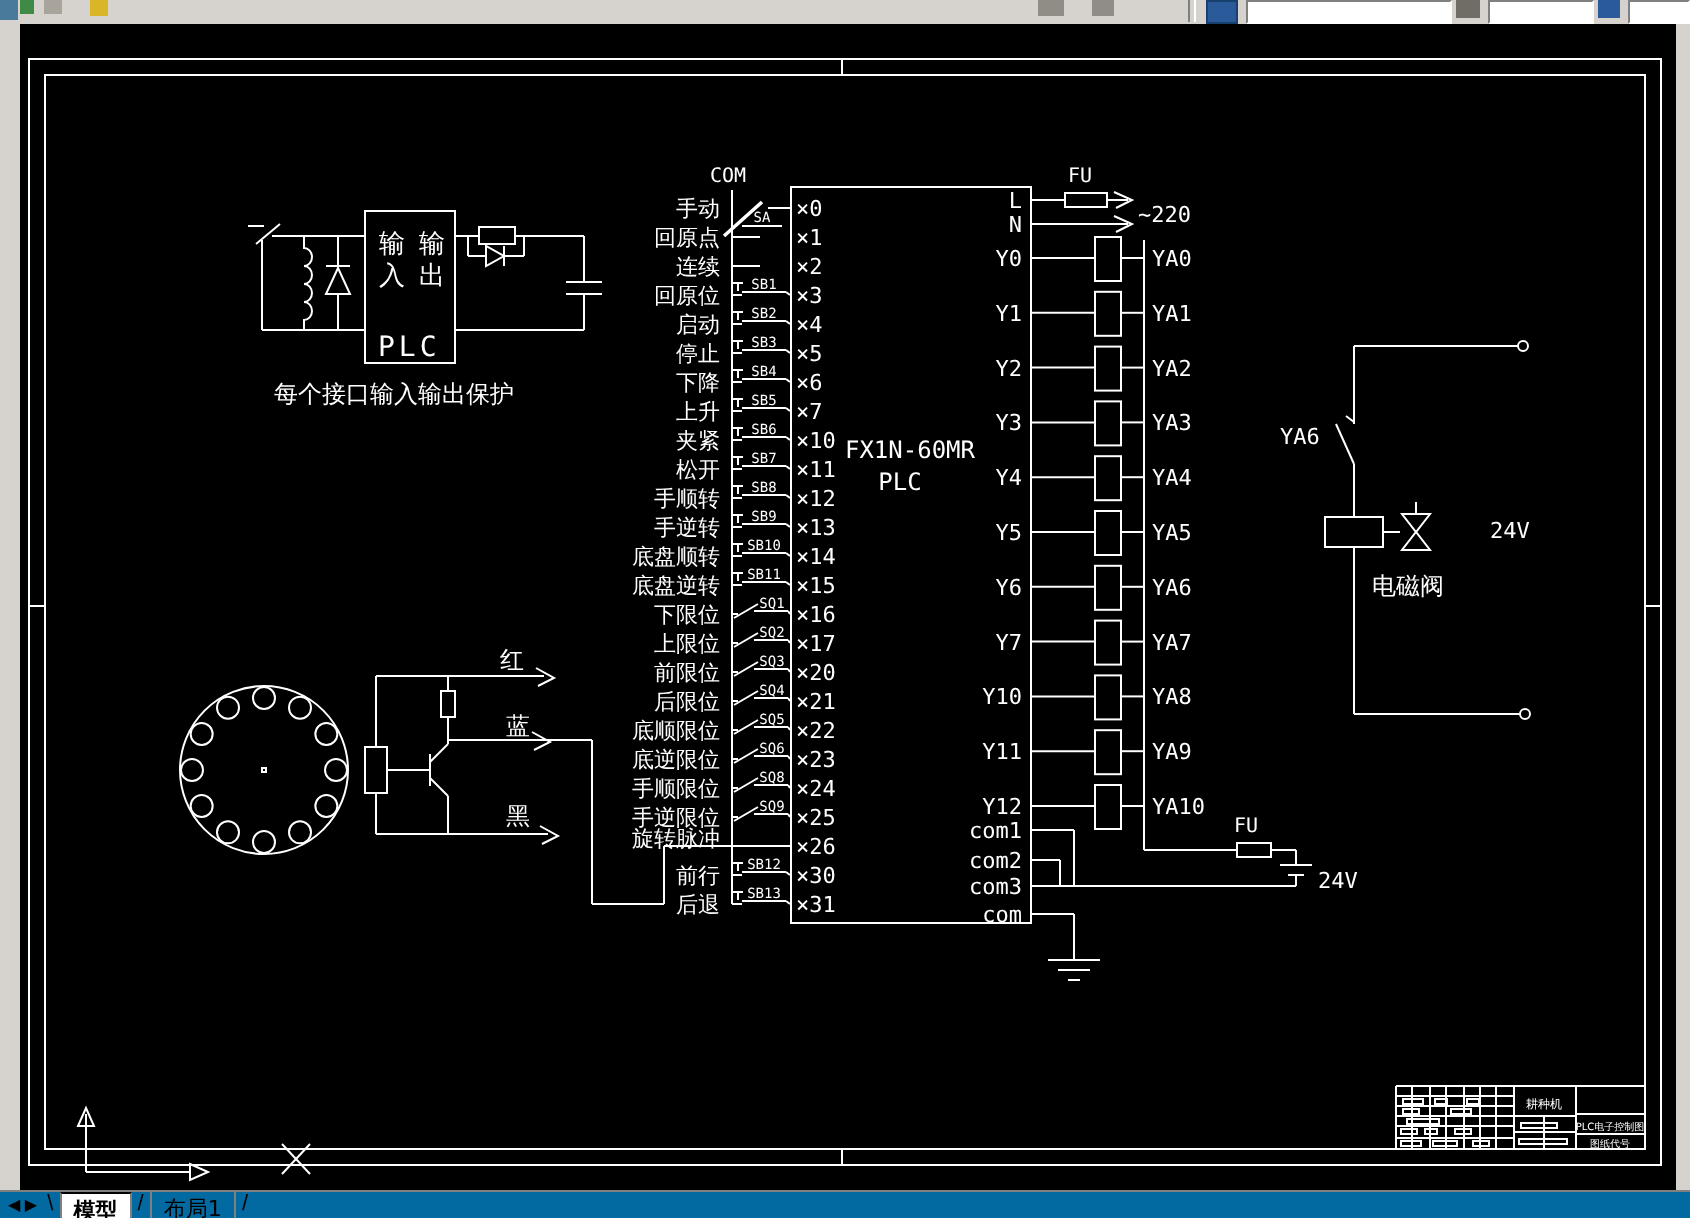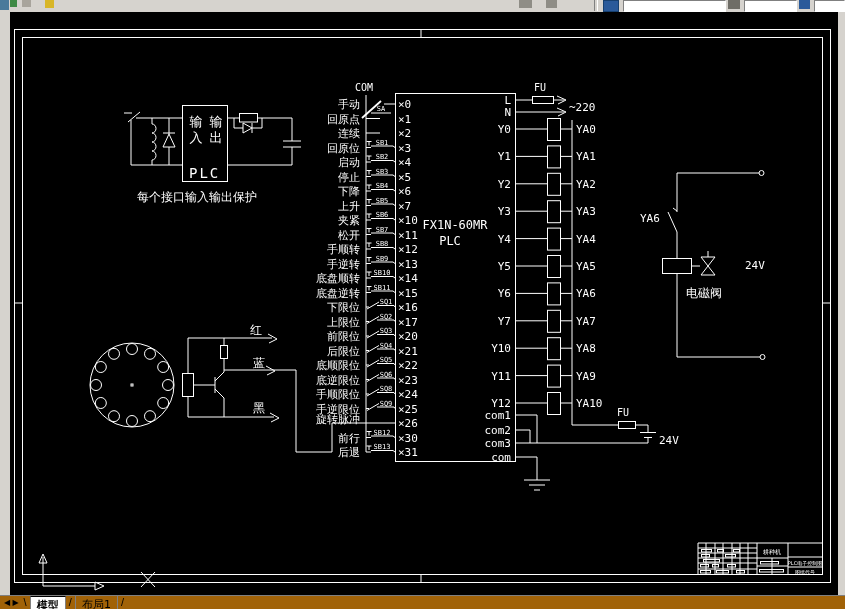--- a/index.html
+++ b/index.html
@@ -10,21 +10,21 @@
     border-top:1px solid #808080;border-left:1px solid #808080;
     border-bottom:1px solid #fff;border-right:1px solid #fff;}
   .tb-sep{position:absolute;top:0;width:2px;height:11px;
     border-left:1px solid #808080;border-right:1px solid #fff;}
   .canvas{position:absolute;left:10px;top:12px;width:828px;height:583px;background:#000;}
   svg{position:absolute;left:0;top:0;}
   .ln line,.ln path,.ln rect,.ln circle{stroke:#fff;stroke-width:1;fill:none;}
   text{fill:#fff;}
   .mono{font-family:"DejaVu Sans Mono",monospace;}
   .cjk{font-family:"DejaVu Sans",sans-serif;}
-  .tabbar{position:absolute;left:0;top:595px;width:845px;height:14px;background:#a16207;
+  .tabbar{position:absolute;left:0;top:595px;width:845px;height:14px;background:#0369a1;
     border-top:1px solid #808080;font-size:11px;color:#000;white-space:nowrap;}
   .tabbar span{display:inline-block;vertical-align:top;}
   .tab-nav{font-size:8px;padding:2px 2px 0 4px;color:#000;}
   .tab{padding:1px 6px 0 6px;border-left:1px solid #808080;border-right:1px solid #808080;
     font-family:"DejaVu Sans",sans-serif;}
   .tab.active{background:#fff;border-top:1px solid #000;font-weight:bold;}
   .slash{padding-top:0;color:#000;}
 </style>
 </head>
 <body>

